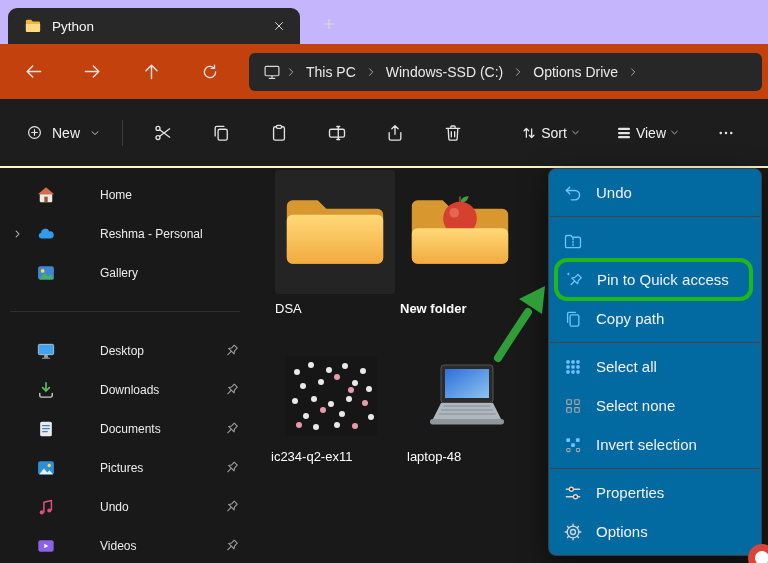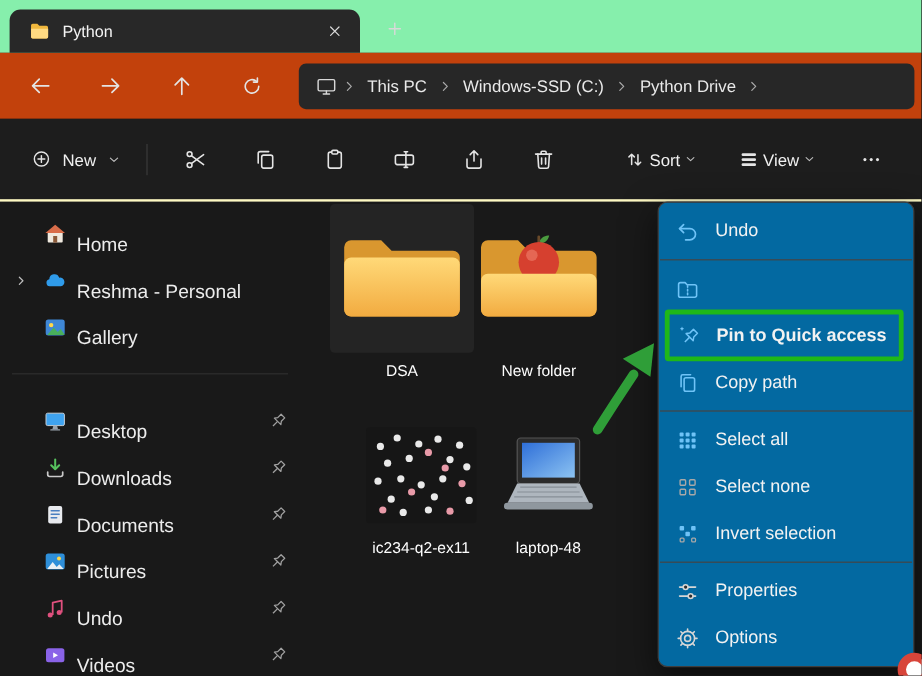--- a/index.html
+++ b/index.html
@@ -6,21 +6,21 @@
   html,body { width:768px; height:563px; }
   body {
     background:#191919; color:#f0f0f0;
     font-family:"Liberation Sans", sans-serif;
     overflow:hidden; position:relative;
   }
   svg { display:block; }
   .window { width:768px; height:563px; position:relative; }
 
   
-  .tabbar { height:44px; background:#86efac; display:flex; align-items:flex-end; padding-left:8px; }
+  .tabbar { height:44px; background:#c4b5fd; display:flex; align-items:flex-end; padding-left:8px; }
   .tab { width:292px; height:36px; background:#282828; border-radius:9px 9px 0 0;
          display:flex; align-items:center; gap:10px; padding:0 8px 0 16px; font-size:13.5px; }
   .tab-title { flex:1; color:#f4f4f4; }
   .tab-close { width:26px; height:26px; border-radius:5px; display:flex; align-items:center; justify-content:center; }
   .newtab { width:34px; height:34px; margin:0 0 3px 12px; display:flex; align-items:center; justify-content:center; }
 
   
   .navbar { height:55px; background:#c2410c; display:flex; align-items:center; padding-left:13px; }
   .nav-btn { width:40px; height:36px; margin-right:19px; display:flex; align-items:center; justify-content:center; border-radius:6px; }
   .addressbar { flex:1; height:38px; margin-right:6px; background:#272727; border-radius:6px;
@@ -36,42 +36,42 @@
   .tb-sep { width:1px; height:26px; background:#3a3a3a; margin:0 11px; }
   .tb-btn { width:40px; height:36px; margin:0 9px; display:flex; align-items:center; justify-content:center; border-radius:5px; }
   .tb-group { display:flex; align-items:center; gap:3px; height:36px; padding:0 10px; border-radius:5px; }
   .tb-sort { margin-left:auto; }
   .tb-view { margin-left:14px; }
   .tb-more { margin-left:16px; margin-right:6px; }
 
   
   .bodyrow { display:flex; height:395px; }
   .sidebar { width:250px; padding-top:7px; position:relative; flex:none; }
-  .side-item { position:relative; height:39px; display:flex; align-items:flex-end; padding-left:64px; font-size:16px; color:#ececec; border-radius:5px; }
+  .side-item { position:relative; height:39px; display:flex; align-items:center; padding-left:100px; font-size:12px; color:#ececec; border-radius:5px; }
   .side-ic { position:absolute; left:36px; top:50%; transform:translateY(-50%); width:20px; height:20px; }
   .side-chev { position:absolute; left:12px; top:50%; transform:translateY(-50%); }
   .side-pin { position:absolute; right:10px; top:50%; transform:translateY(-50%); width:17px; height:17px; }
   .side-sep { height:1px; background:#2f2f2f; margin:19px 10px 19px 10px; }
 
   .content { flex:1; position:relative; }
-  .tile { position:absolute; width:120px; text-align:center; }
+  .tile { position:absolute; width:120px; }
   .thumb { height:124px; display:flex; align-items:center; justify-content:center; border-radius:4px; }
   .thumb-bg { background:#242424; }
   .thumb-sm { height:92px; display:flex; align-items:center; justify-content:center; }
   .file-label { margin-top:7px; font-size:13px; color:#fdfdfd; }
 
   
   .context-menu { position:absolute; left:548px; top:168px; width:214px; z-index:50;
                   background:#0369a1; border:1px solid #3e3e3e; border-radius:8px;
                   padding:4px 0; box-shadow:0 10px 28px rgba(0,0,0,.55); }
   .menu-item { height:39px; display:flex; align-items:center; gap:13px; padding:0 14px; font-size:15px; color:#f2f2f2; }
   .menu-item .mi-ic { width:20px; height:20px; flex:none; }
   .menu-sep { height:1px; background:#454545; margin:4px 1px; }
   .menu-item.highlighted { height:43px; margin:-2px 8px -2px 5px; padding:0 4px 0 6px;
-                           border:4px solid #1fb818; border-radius:3px;font-weight:bold; }
+                           border:4px solid #1fb818; border-radius:13px; }
 
   
   .arrow-annotation { position:absolute; left:468px; top:268px; z-index:60; pointer-events:none; }
   .corner-watermark { position:absolute; right:-8px; bottom:-9px; width:28px; height:28px; border-radius:50%;
                       background:#ffffff; border:7px solid #d8453a; z-index:70; }
 </style>
 </head>
 <body>
 
 <div class="window">
@@ -137,21 +137,21 @@
         <svg width="12" height="12" viewBox="0 0 24 24" fill="none" stroke="#a9a9a9" stroke-width="2" stroke-linecap="round" stroke-linejoin="round">
             <path d="M9 5.5 15.5 12 9 18.5"></path>
           </svg>
       </span>
       <span class="crumb">Windows-SSD (C:)</span>
       <span class="crumb-chev">
         <svg width="12" height="12" viewBox="0 0 24 24" fill="none" stroke="#a9a9a9" stroke-width="2" stroke-linecap="round" stroke-linejoin="round">
             <path d="M9 5.5 15.5 12 9 18.5"></path>
           </svg>
       </span>
-      <span class="crumb">Python Drive</span>
+      <span class="crumb">Options Drive</span>
       <span class="crumb-chev">
         <svg width="12" height="12" viewBox="0 0 24 24" fill="none" stroke="#a9a9a9" stroke-width="2" stroke-linecap="round" stroke-linejoin="round">
             <path d="M9 5.5 15.5 12 9 18.5"></path>
           </svg>
       </span>
     </div>
   </div>
 
   <div class="toolbar">
     <div class="tb-new">
@@ -391,21 +391,21 @@
                   <stop offset="1" stop-color="#f2ab40"></stop>
                 </linearGradient>
               </defs>
             <path d="M5 17a6 6 0 0 1 6-6h26l9 9h53a6 6 0 0 1 6 6v45a6 6 0 0 1-6 6H11a6 6 0 0 1-6-6z" fill="#d9972f"></path>
             <rect x="5" y="26" width="100" height="51" rx="6" fill="url(#fg1)"></rect>
           </svg>
         </div>
         <div class="file-label">DSA</div>
       </div>
 
-      <div class="tile" style="left:139px; top:2px;">
+      <div class="tile" style="left:150px; top:2px;font-weight:bold;">
         <div class="thumb">
           <svg width="106" height="88" viewBox="0 0 110 88">
             <defs>
                 <linearGradient id="fg2" x1="0" y1="0" x2="0" y2="1">
                   <stop offset="0" stop-color="#ffd978"></stop>
                   <stop offset="1" stop-color="#f2ab40"></stop>
                 </linearGradient>
               </defs>
             <path d="M5 17a6 6 0 0 1 6-6h26l9 9h53a6 6 0 0 1 6 6v45a6 6 0 0 1-6 6H11a6 6 0 0 1-6-6z" fill="#d9972f"></path>
             <g>
@@ -413,21 +413,21 @@
               <path d="M55 8v8" stroke="#6a4a2a" stroke-width="2.4" stroke-linecap="round"></path>
               <circle cx="55" cy="30" r="17.5" fill="#d6402f"></circle>
               <circle cx="49" cy="24" r="5" fill="#e8705e" opacity="0.8"></circle>
             </g>
             <rect x="5" y="40" width="100" height="37" rx="6" fill="url(#fg2)"></rect>
           </svg>
         </div>
         <div class="file-label">New folder</div>
       </div>
 
-      <div class="tile" style="left:41px; top:182px;">
+      <div class="tile" style="left:21px; top:182px;">
         <div class="thumb-sm">
           <svg width="92" height="80" viewBox="0 0 92 80">
             <rect x="0" y="0" width="92" height="80" rx="3" fill="#161616"></rect>
             <g fill="#e9e9e9">
               <circle cx="12" cy="16" r="3"></circle>
                 <circle cx="26" cy="9" r="3"></circle>
                 <circle cx="44" cy="14" r="3"></circle>
                 <circle cx="60" cy="10" r="3"></circle>
                 <circle cx="78" cy="15" r="3"></circle>
               <circle cx="18" cy="30" r="3"></circle>
@@ -450,21 +450,21 @@
                 <circle cx="80" cy="47" r="3"></circle>
                 <circle cx="38" cy="54" r="3"></circle>
                 <circle cx="14" cy="69" r="3"></circle>
                 <circle cx="70" cy="70" r="3"></circle>
             </g>
           </svg>
         </div>
         <div class="file-label">ic234-q2-ex11</div>
       </div>
 
-      <div class="tile" style="left:147px; top:182px;">
+      <div class="tile" style="left:157px; top:182px;">
         <div class="thumb-sm">
           <svg width="80" height="66" viewBox="0 0 80 66">
             <defs>
                 <linearGradient id="lcd" x1="0" y1="0" x2="1" y2="1">
                   <stop offset="0" stop-color="#2f6fd8"></stop>
                   <stop offset="1" stop-color="#8cc3f2"></stop>
                 </linearGradient>
               </defs>
             <rect x="14" y="2" width="52" height="38" rx="3" fill="#2b2b2b" stroke="#555" stroke-width="1"></rect>
             <rect x="18" y="6" width="44" height="29" fill="url(#lcd)"></rect>

